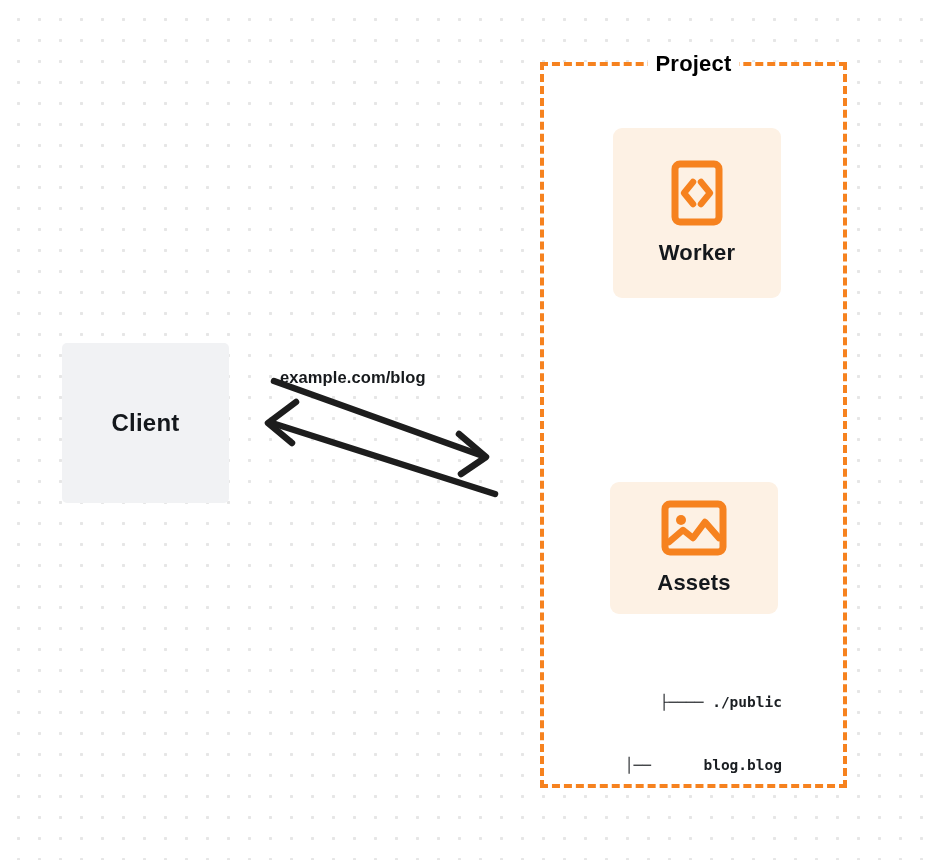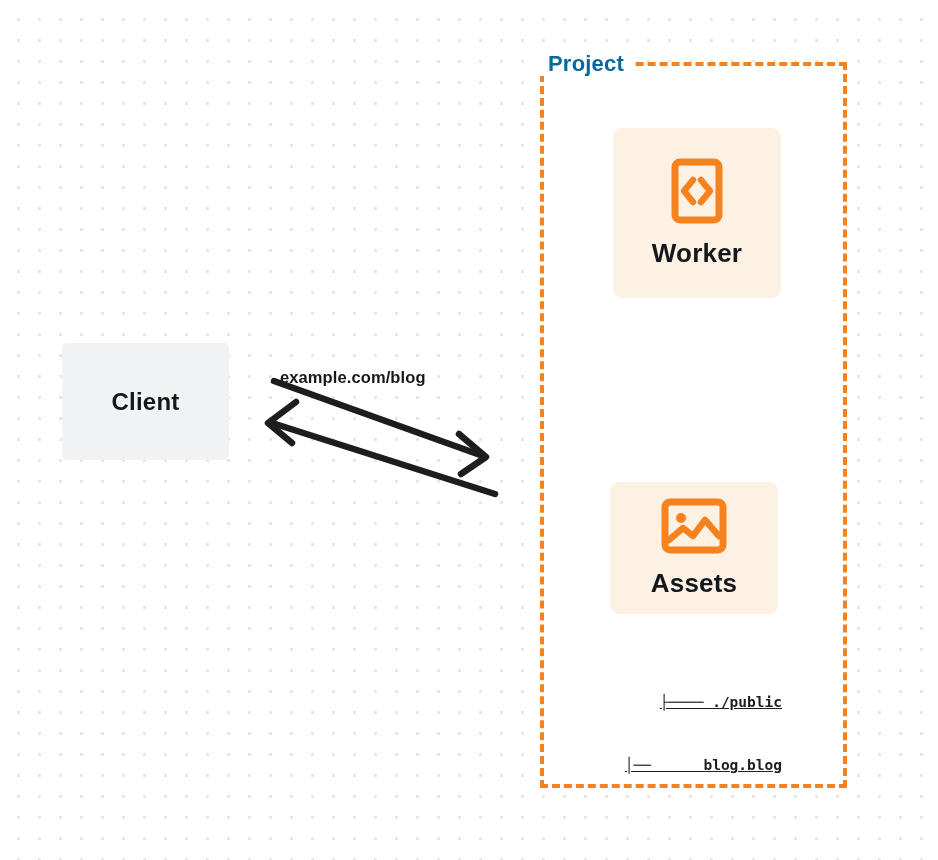--- a/index.html
+++ b/index.html
@@ -19,21 +19,21 @@
     background-position: 8px 9px;
     font-family: "Liberation Sans", sans-serif;
   }
 
   
   .client-box {
     position: absolute;
     left: 62px;
     top: 343px;
     width: 167px;
-    height: 117px;
+    height: 160px;
     background: #f1f2f4;
     border-radius: 5px;
     display: flex;
     align-items: center;
     justify-content: center;
   }
   .client-label {
     font-size: 24px;
     font-weight: bold;
     color: #14181c;
@@ -72,23 +72,24 @@
     height: 726px;
     background: #ffffff;
     border: 4px dashed #f6821f;
     box-sizing: border-box;
   }
   .project-title {
     position: absolute;
     left: 540px;
     top: 51px;
     width: 307px;
+    text-align: center;
     font-size: 22px;
     font-weight: bold;
-    color: #0369a1;
+    color: #000000;
     letter-spacing: 0.2px;
   }
   .project-title span {
     background: #ffffff;
     padding: 0 8px;
   }
 
   
   .card {
     position: absolute;
@@ -109,41 +110,41 @@
     left: 610px;
     top: 482px;
     height: 132px;
     justify-content: center;
   }
   .card-icon {
     display: block;
     margin-bottom: 14px;
   }
   .card-label {
-    font-size: 26px;
+    font-size: 22px;
     font-weight: bold;
     color: #14181c;
     letter-spacing: 0.2px;
   }
 
   
   .file-tree {
     position: absolute;
     left: 560px;
     top: 650px;
     width: 222px;
     font-family: "DejaVu Sans Mono", monospace;
     font-size: 14.5px;
     font-weight: bold;
     line-height: 21px;
     color: #1b1f23;
     text-align: right;
     white-space: pre;
   }
-  .file-tree-row { display: block; text-decoration: underline; }
+  .file-tree-row { display: block; }
 </style>
 </head>
 <body>
 
 <div id="stage">
 
   <div class="client-box">
     <span class="client-label">Client</span>
   </div>
 

